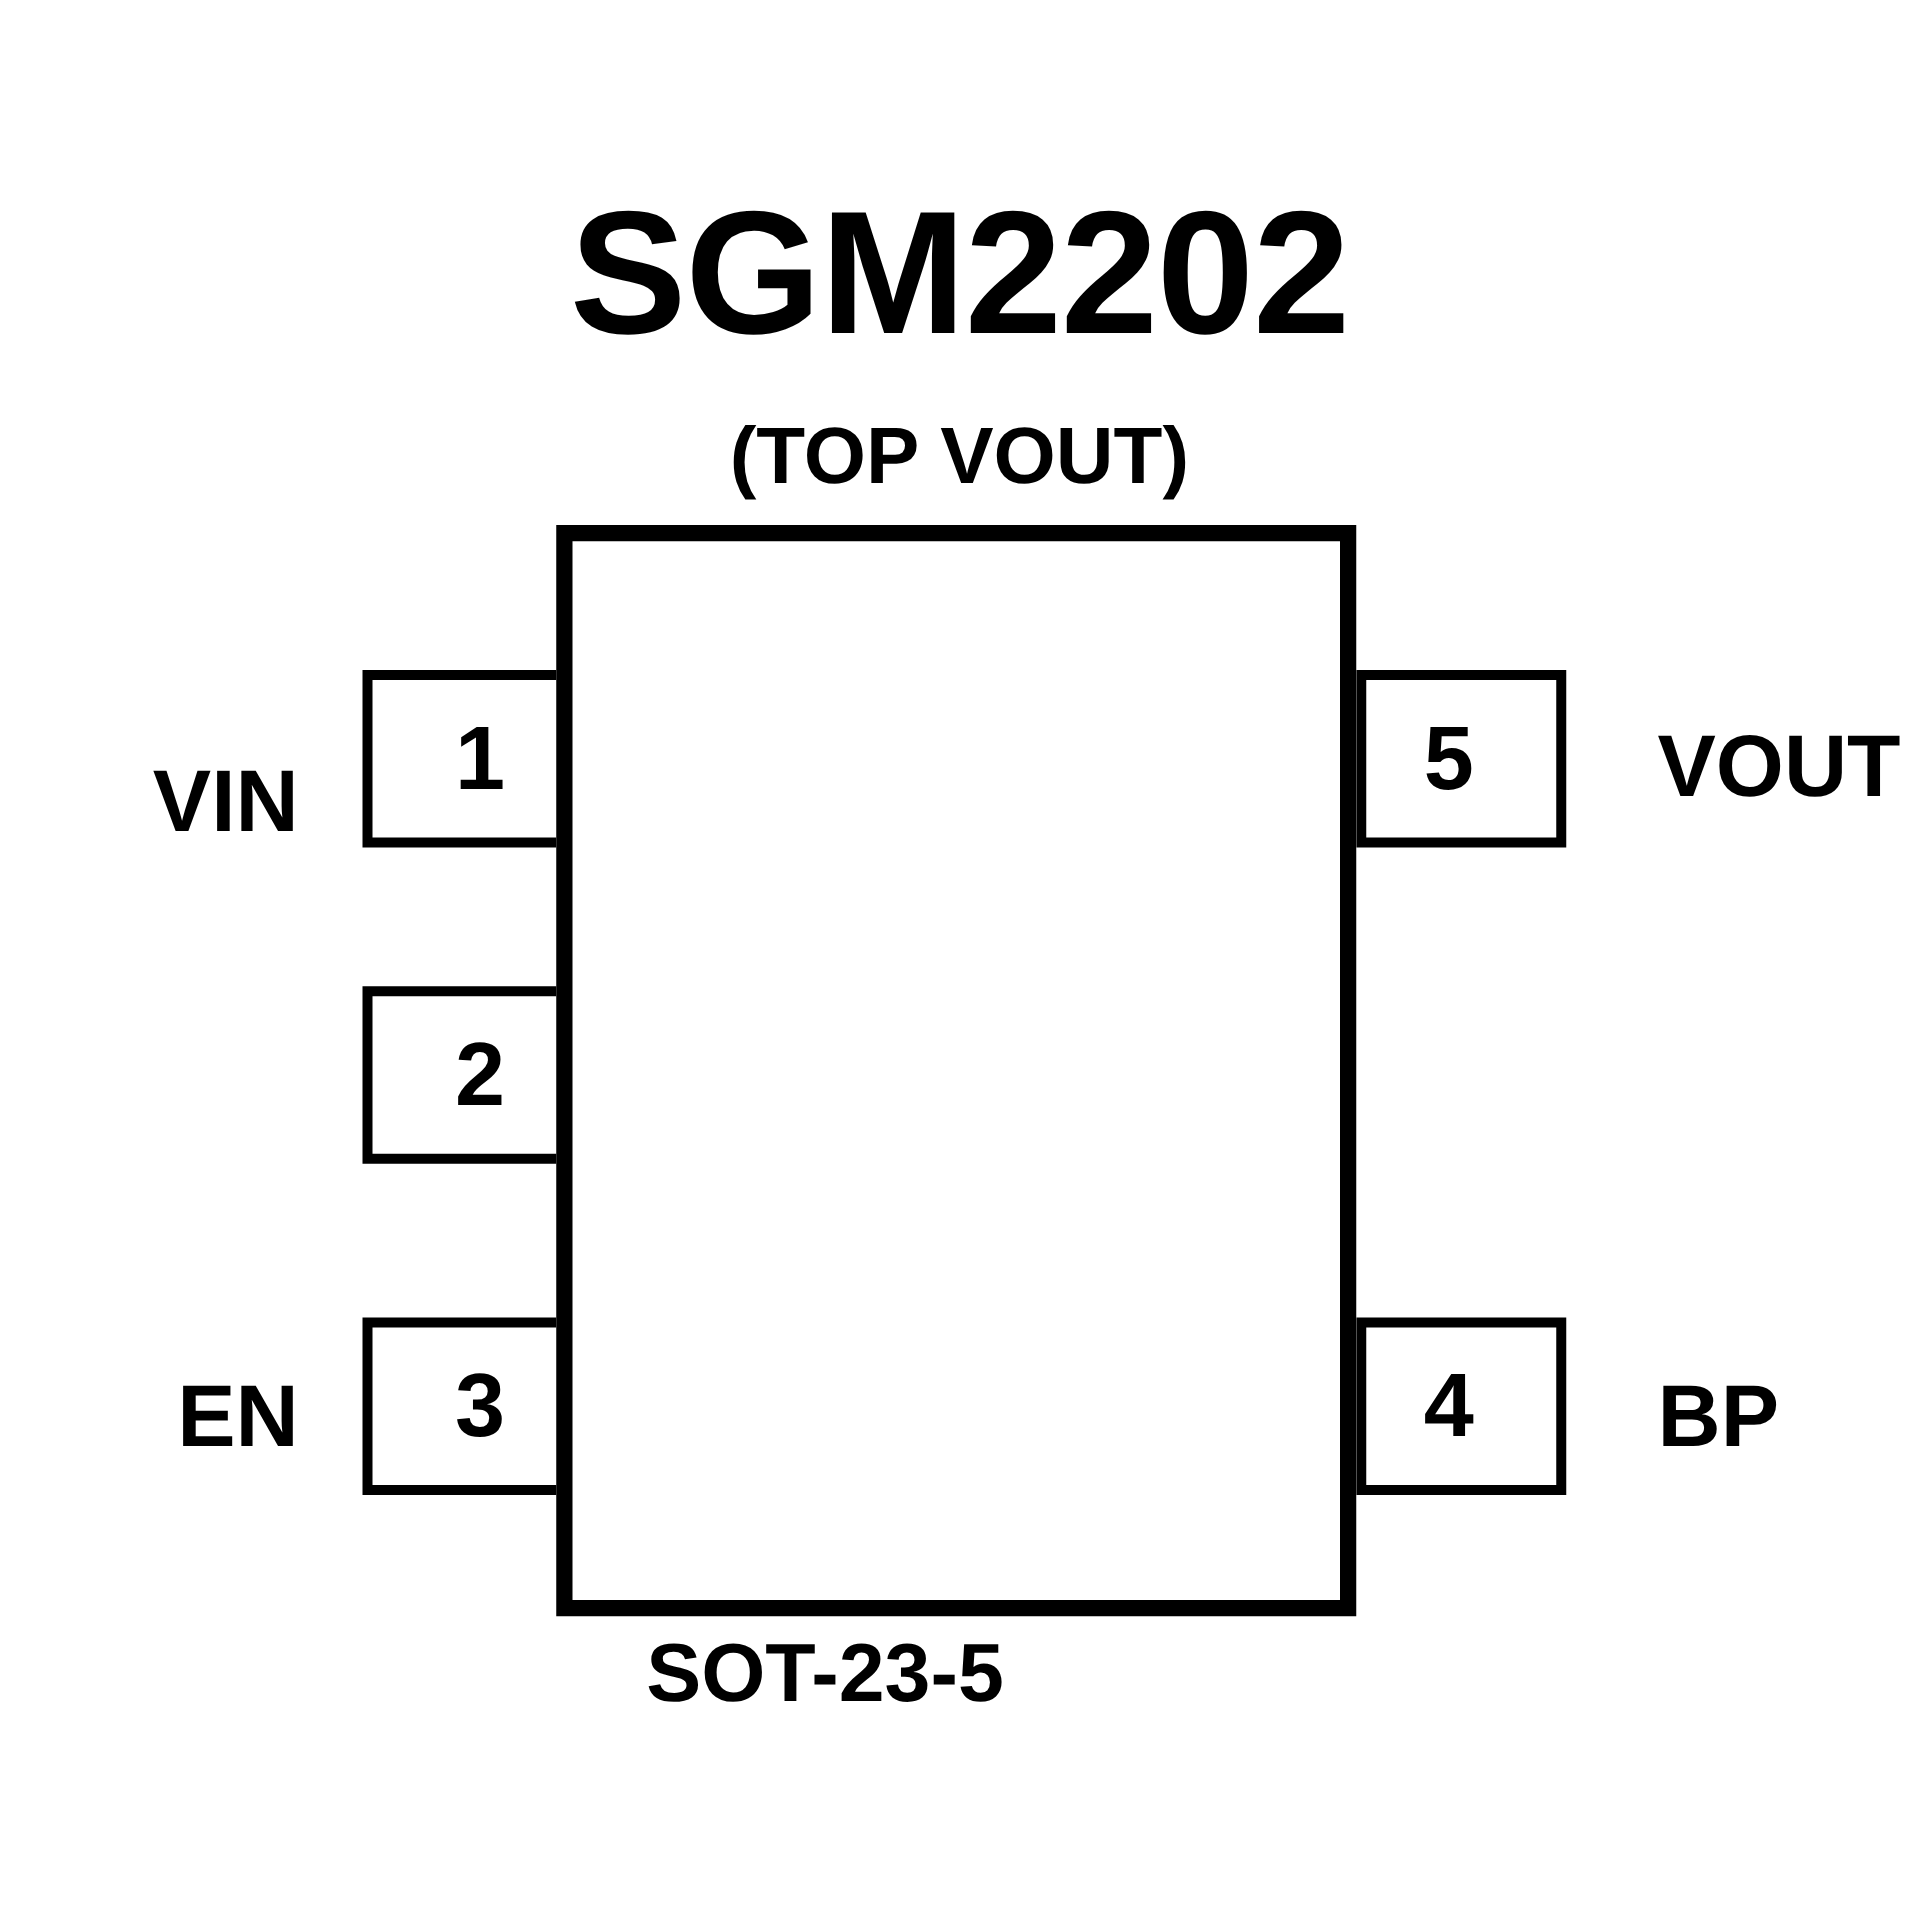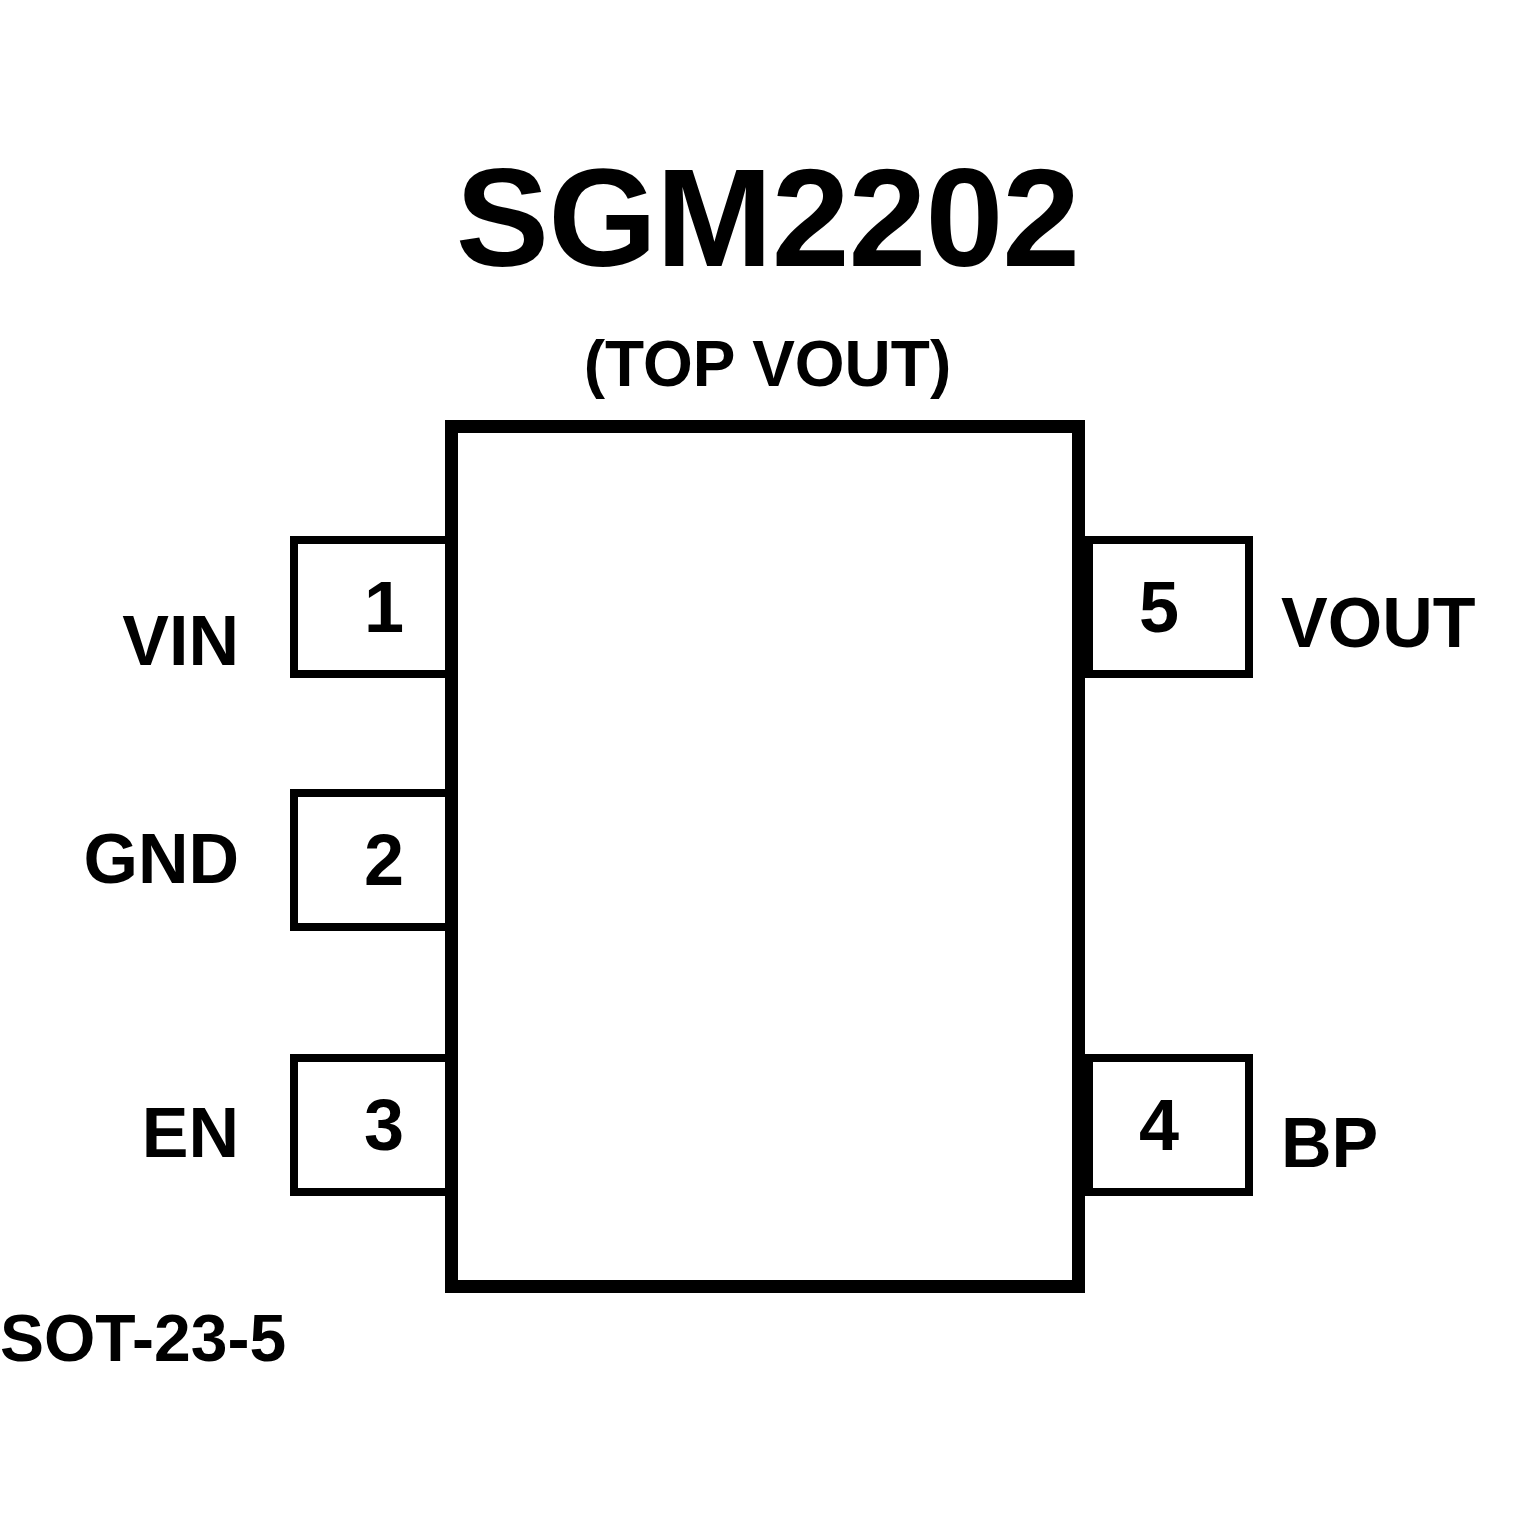--- a/index.html
+++ b/index.html
@@ -45,20 +45,21 @@
     font-size: 64px;
     font-weight: bold;
     line-height: 1;
     white-space: nowrap;
   }
   .pkg-name {
     position: absolute;
     left: 0;
     top: 1305px;
     width: 1320px;
+    text-align: center;
     font-size: 66px;
     font-weight: bold;
     line-height: 1;
     white-space: nowrap;
   }
 
   
   .chip-body {
     position: absolute;
     left: 445px;
@@ -102,23 +103,22 @@
     font-weight: bold;
     line-height: 1;
     white-space: nowrap;
     z-index: 4;
   }
   .label-left {
     right: 1296px;   
     text-align: right;
   }
   .label-right {
-    left: 1281px;
+    left: 1326px;
     text-align: left;
-    margin-top: 10px;
   }
 </style>
 </head>
 <body>
 
 <div id="stage">
 
   <div class="part-title">SGM2202</div>
 
   <div class="view-note">(TOP VOUT)</div>
@@ -126,21 +126,20 @@
   <div class="chip-body"></div>
 
   <div class="pin pin-left" style="top:536px;">
     <span class="pin-num">1</span>
   </div>
   <div class="pin-label label-left" style="top:606px;">VIN</div>
 
   <div class="pin pin-left" style="top:789px;">
     <span class="pin-num">2</span>
   </div>
-  <div class="pin-label label-left" style="top:824px;">GND</div>
 
   <div class="pin pin-left" style="top:1054px;">
     <span class="pin-num">3</span>
   </div>
   <div class="pin-label label-left" style="top:1098px;text-align:center;">EN</div>
 
   <div class="pin pin-right" style="top:536px;">
     <span class="pin-num">5</span>
   </div>
   <div class="pin-label label-right" style="top:578px;">VOUT</div>

